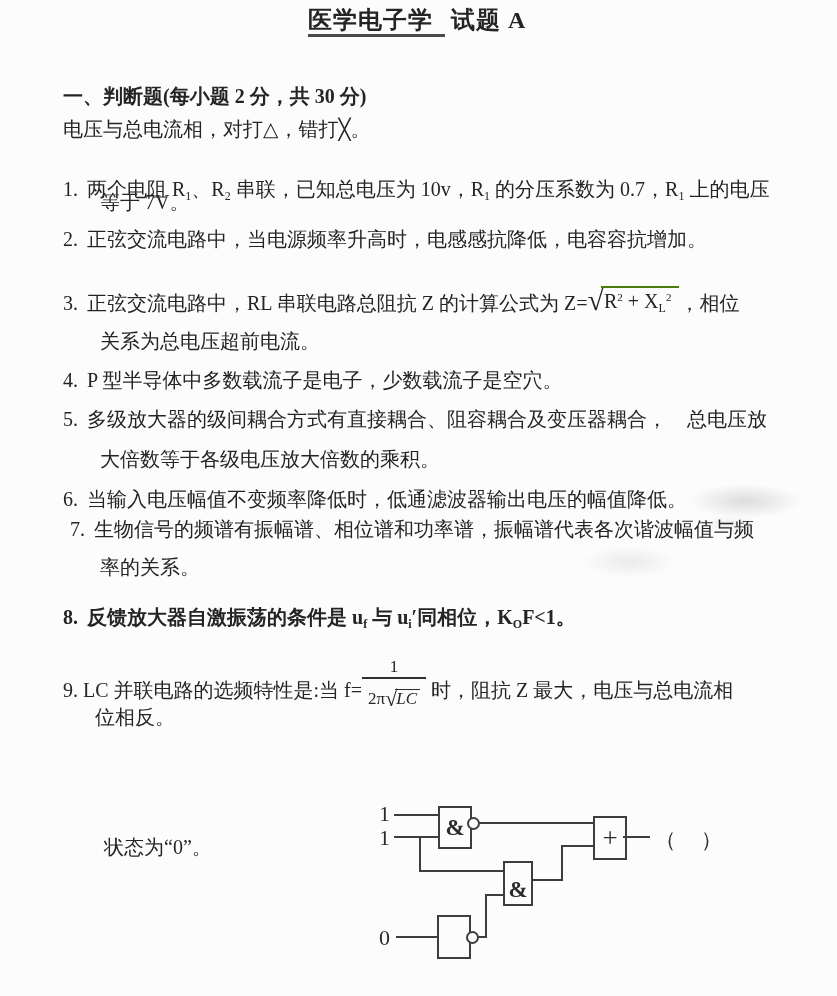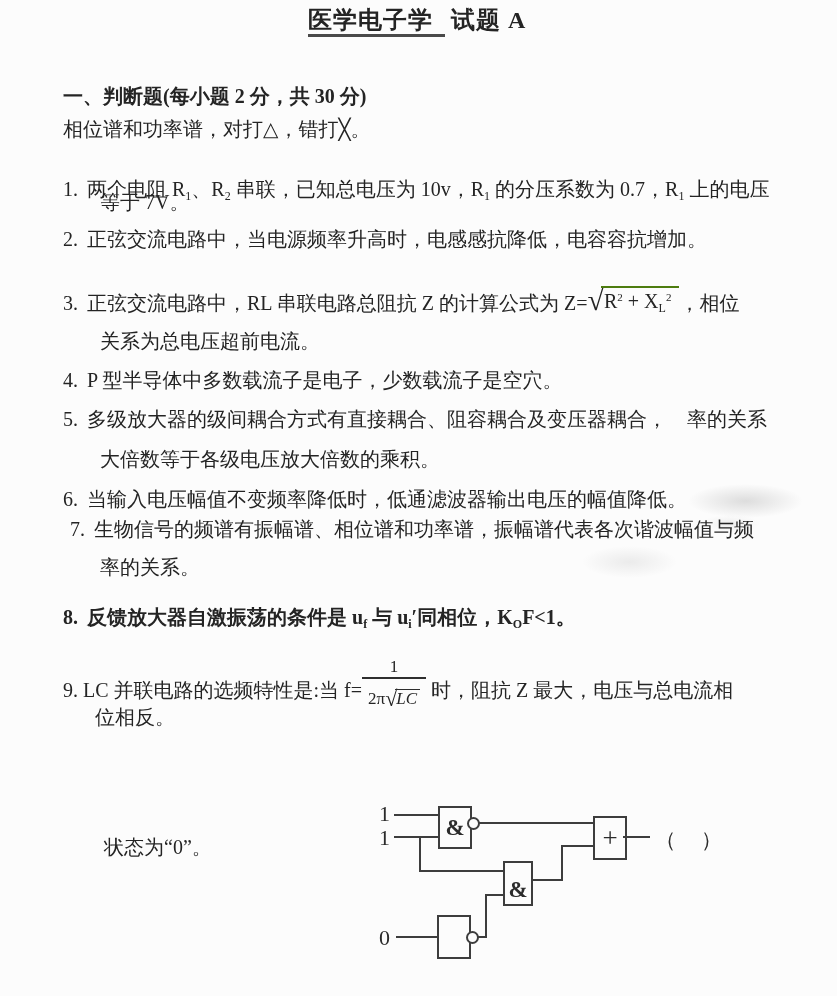--- a/index.html
+++ b/index.html
@@ -52,42 +52,42 @@
 
   <div class="smudge s1"></div>
   <div class="smudge s2"></div>
   <div class="smudge s3"></div>
 
   <div class="title">
     <span class="t-underline">医学电子学</span><span class="t-rest">试题 A</span>
   </div>
 
   <div class="line bold" style="left:63px; top:84px;">一、判断题(每小题 2 分，共 30 分)</div>
-  <div class="line" style="left:63px; top:117px;">相位谱和功率谱，对打△，错打╳。</div>
+  <div class="line" style="left:63px; top:117px;">电压与总电流相，对打△，错打╳。</div>
 
   <div class="line" style="left:63px; top:149px;margin-top:28px;">
     <span class="qnum-sp">1.</span><span>两个电阻 R</span><sub>1</sub><span>、R</span><sub>2</sub><span> 串联，已知总电压为 10v，R</span><sub>1</sub><span> 的分压系数为 0.7，R</span><sub>1</sub><span> 上的电压</span>
   </div>
   <div class="line" style="left:100px; top:190px;">等于 7V。</div>
 
   <div class="line" style="left:63px; top:227px;">
     <span class="qnum-sp">2.</span><span>正弦交流电路中，当电源频率升高时，电感感抗降低，电容容抗增加。</span>
   </div>
 
   <div class="line" style="left:63px; top:288px;">
     <span class="qnum-sp">3.</span><span>正弦交流电路中，RL 串联电路总阻抗 Z 的计算公式为 Z=</span><span class="sqrt"><span class="sqrt-sign">√</span><span class="sqrt-body"><span>R</span><sup>2</sup><span> + X</span><sub>L</sub><sup>2</sup></span></span><span>，相位</span>
   </div>
   <div class="line" style="left:100px; top:329px;">关系为总电压超前电流。</div>
 
   <div class="line" style="left:63px; top:368px;">
     <span class="qnum-sp">4.</span><span>P 型半导体中多数载流子是电子，少数载流子是空穴。</span>
   </div>
 
   <div class="line" style="left:63px; top:407px;">
-    <span class="qnum-sp">5.</span><span>多级放大器的级间耦合方式有直接耦合、阻容耦合及变压器耦合，　率的关系</span>
+    <span class="qnum-sp">5.</span><span>多级放大器的级间耦合方式有直接耦合、阻容耦合及变压器耦合，　总电压放</span>
   </div>
   <div class="line" style="left:100px; top:447px;">大倍数等于各级电压放大倍数的乘积。</div>
 
   <div class="line" style="left:63px; top:487px;">
     <span class="qnum-sp">6.</span><span>当输入电压幅值不变频率降低时，低通滤波器输出电压的幅值降低。</span>
   </div>
 
   <div class="line" style="left:70px; top:517px;">
     <span class="qnum-sp">7.</span><span>生物信号的频谱有振幅谱、相位谱和功率谱，振幅谱代表各次谐波幅值与频</span>
   </div>

